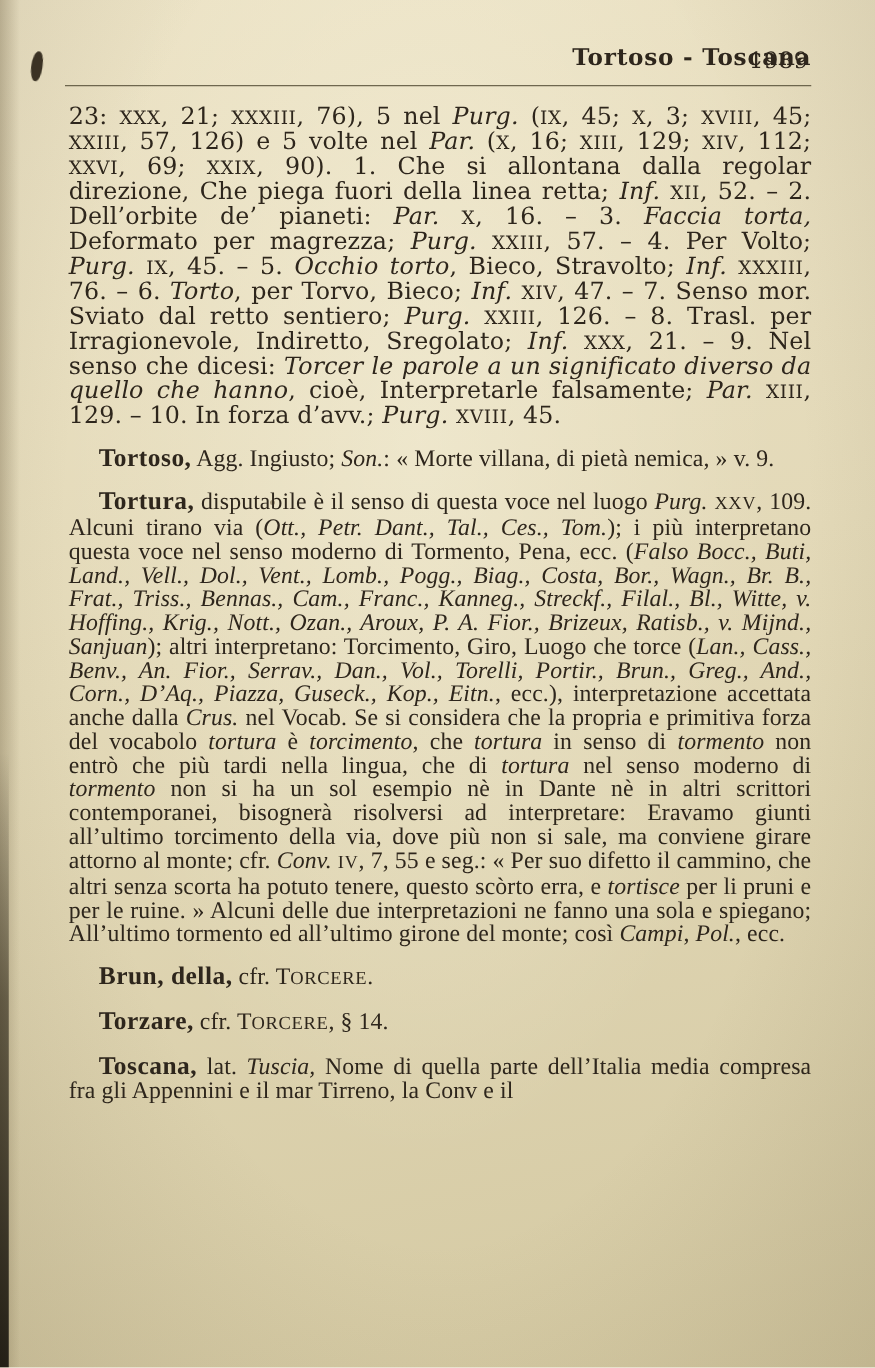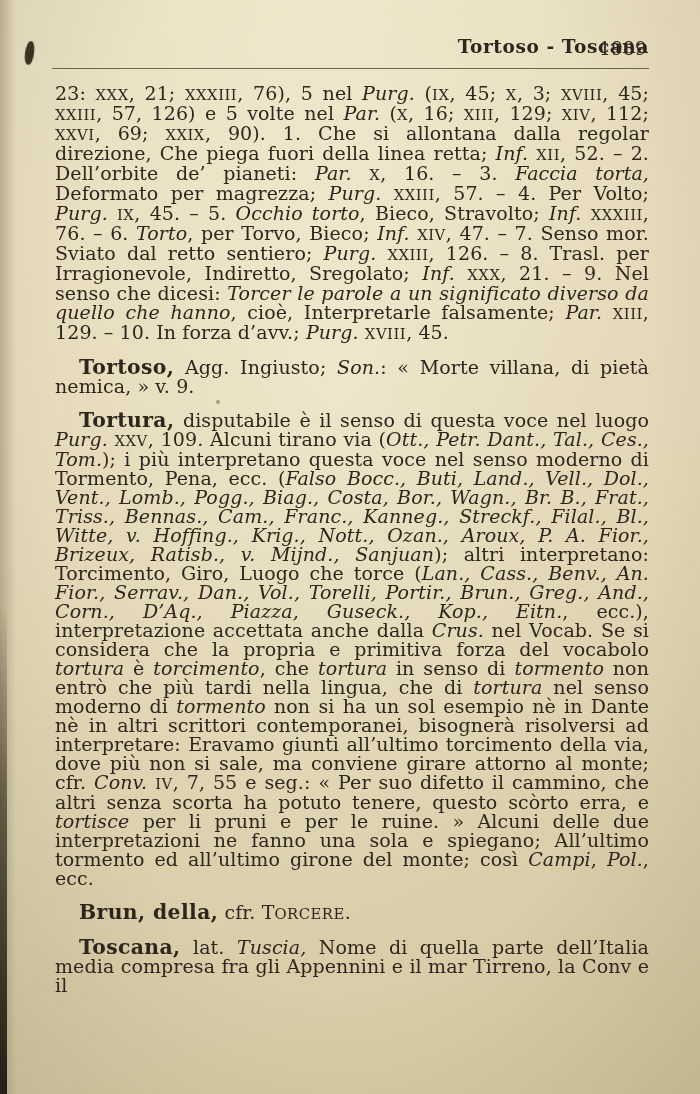--- a/index.html
+++ b/index.html
@@ -52,21 +52,21 @@
   .page-body {
     position: absolute; left: 55px; top: 84px; width: 594px;
   }
   p.para {
     margin: 0 0 15px 0;
     font-size: 19px;
     line-height: 19px;
     text-align: justify;
     letter-spacing: 0.1px;
   }
-  p.para.indent { text-indent: 24px; }
+  p.para.indent { text-indent: 24px; font-family: Liberation Serif, serif; }
   .hw { font-weight: bold; font-size: 1.07em; letter-spacing: 0.4px; }
   .it { font-style: italic; }
   .sc { font-size: 0.78em; letter-spacing: 0.5px; }
 </style>
 </head>
 <body>
 
 <div class="vignette"></div>
 <div class="left-edge-shadow"></div>
 <div class="left-edge-dark"></div>
@@ -77,14 +77,15 @@
   <div class="running-title">Tortoso - Toscana</div>
   <div class="page-number">1989</div>
 </div>
 <div class="head-rule"></div>
 
 <div class="page-body">
     <p class="para"><span>23: </span><span class="sc">XXX</span><span>, 21; </span><span class="sc">XXXIII</span><span>, 76), 5 nel </span><span class="it">Purg.</span><span> (</span><span class="sc">IX</span><span>, 45; </span><span class="sc">X</span><span>, 3; </span><span class="sc">XVIII</span><span>, 45; </span><span class="sc">XXIII</span><span>, 57, 126) e 5 volte nel </span><span class="it">Par.</span><span> (</span><span class="sc">X</span><span>, 16; </span><span class="sc">XIII</span><span>, 129; </span><span class="sc">XIV</span><span>, 112; </span><span class="sc">XXVI</span><span>, 69; </span><span class="sc">XXIX</span><span>, 90). 1. Che si allontana dalla regolar direzione, Che piega fuori della linea retta; </span><span class="it">Inf.</span><span> </span><span class="sc">XII</span><span>, 52. – 2. Dell’orbite de’ pianeti: </span><span class="it">Par.</span><span> </span><span class="sc">X</span><span>, 16. – 3. </span><span class="it">Faccia torta,</span><span> Deformato per magrezza; </span><span class="it">Purg.</span><span> </span><span class="sc">XXIII</span><span>, 57. – 4. Per Volto; </span><span class="it">Purg.</span><span> </span><span class="sc">IX</span><span>, 45. – 5. </span><span class="it">Occhio torto</span><span>, Bieco, Stravolto; </span><span class="it">Inf.</span><span> </span><span class="sc">XXXIII</span><span>, 76. – 6. </span><span class="it">Torto</span><span>, per Torvo, Bieco; </span><span class="it">Inf.</span><span> </span><span class="sc">XIV</span><span>, 47. – 7. Senso mor. Sviato dal retto sentiero; </span><span class="it">Purg.</span><span> </span><span class="sc">XXIII</span><span>, 126. – 8. Trasl. per Irragionevole, Indiretto, Sregolato; </span><span class="it">Inf.</span><span> </span><span class="sc">XXX</span><span>, 21. – 9. Nel senso che dicesi: </span><span class="it">Torcer le parole a un significato diverso da quello che hanno</span><span>, cioè, Interpretarle falsamente; </span><span class="it">Par.</span><span> </span><span class="sc">XIII</span><span>, 129. – 10. In forza d’avv.; </span><span class="it">Purg.</span><span> </span><span class="sc">XVIII</span><span>, 45.</span></p>
     <p class="para indent"><span class="hw">Tortoso,</span><span> Agg. Ingiusto; </span><span class="it">Son.</span><span>: « Morte villana, di pietà nemica, » v. 9.</span></p>
     <p class="para indent"><span class="hw">Tortura,</span><span> disputabile è il senso di questa voce nel luogo </span><span class="it">Purg.</span><span> </span><span class="sc">XXV</span><span>, 109. Alcuni tirano via (</span><span class="it">Ott., Petr. Dant., Tal., Ces., Tom.</span><span>); i più interpretano questa voce nel senso moderno di Tormento, Pena, ecc. (</span><span class="it">Falso Bocc., Buti, Land., Vell., Dol., Vent., Lomb., Pogg., Biag., Costa, Bor., Wagn., Br. B., Frat., Triss., Bennas., Cam., Franc., Kanneg., Streckf., Filal., Bl., Witte, v. Hoffing., Krig., Nott., Ozan., Aroux, P. A. Fior., Brizeux, Ratisb., v. Mijnd., Sanjuan</span><span>); altri interpretano: Torcimento, Giro, Luogo che torce (</span><span class="it">Lan., Cass., Benv., An. Fior., Serrav., Dan., Vol., Torelli, Portir., Brun., Greg., And., Corn., D’Aq., Piazza, Guseck., Kop., Eitn.</span><span>, ecc.), interpretazione accettata anche dalla </span><span class="it">Crus.</span><span> nel Vocab. Se si considera che la propria e primitiva forza del vocabolo </span><span class="it">tortura</span><span> è </span><span class="it">torcimento</span><span>, che </span><span class="it">tortura</span><span> in senso di </span><span class="it">tormento</span><span> non entrò che più tardi nella lingua, che di </span><span class="it">tortura</span><span> nel senso moderno di </span><span class="it">tormento</span><span> non si ha un sol esempio nè in Dante nè in altri scrittori contemporanei, bisognerà risolversi ad interpretare: Eravamo giunti all’ultimo torcimento della via, dove più non si sale, ma conviene girare attorno al monte; cfr. </span><span class="it">Conv.</span><span> </span><span class="sc">IV</span><span>, 7, 55 e seg.: « Per suo difetto il cammino, che altri senza scorta ha potuto tenere, questo scòrto erra, e </span><span class="it">tortisce</span><span> per li pruni e per le ruine. » Alcuni delle due interpretazioni ne fanno una sola e spiegano; All’ultimo tormento ed all’ultimo girone del monte; così </span><span class="it">Campi</span><span>, </span><span class="it">Pol.</span><span>, ecc.</span></p>
     <p class="para indent"><span class="hw">Brun, della,</span><span> cfr. T</span><span class="sc">ORCERE</span><span>.</span></p>
+    <p class="para indent"><span class="hw">Torzare,</span><span> cfr. T</span><span class="sc">ORCERE</span><span>, § 14.</span></p>
     <p class="para indent"><span class="hw">Toscana,</span><span> lat. </span><span class="it">Tuscia,</span><span> Nome di quella parte dell’Italia media compresa fra gli Appennini e il mar Tirreno, la Conv e il</span></p>
   </div>
 
 </body></html>

